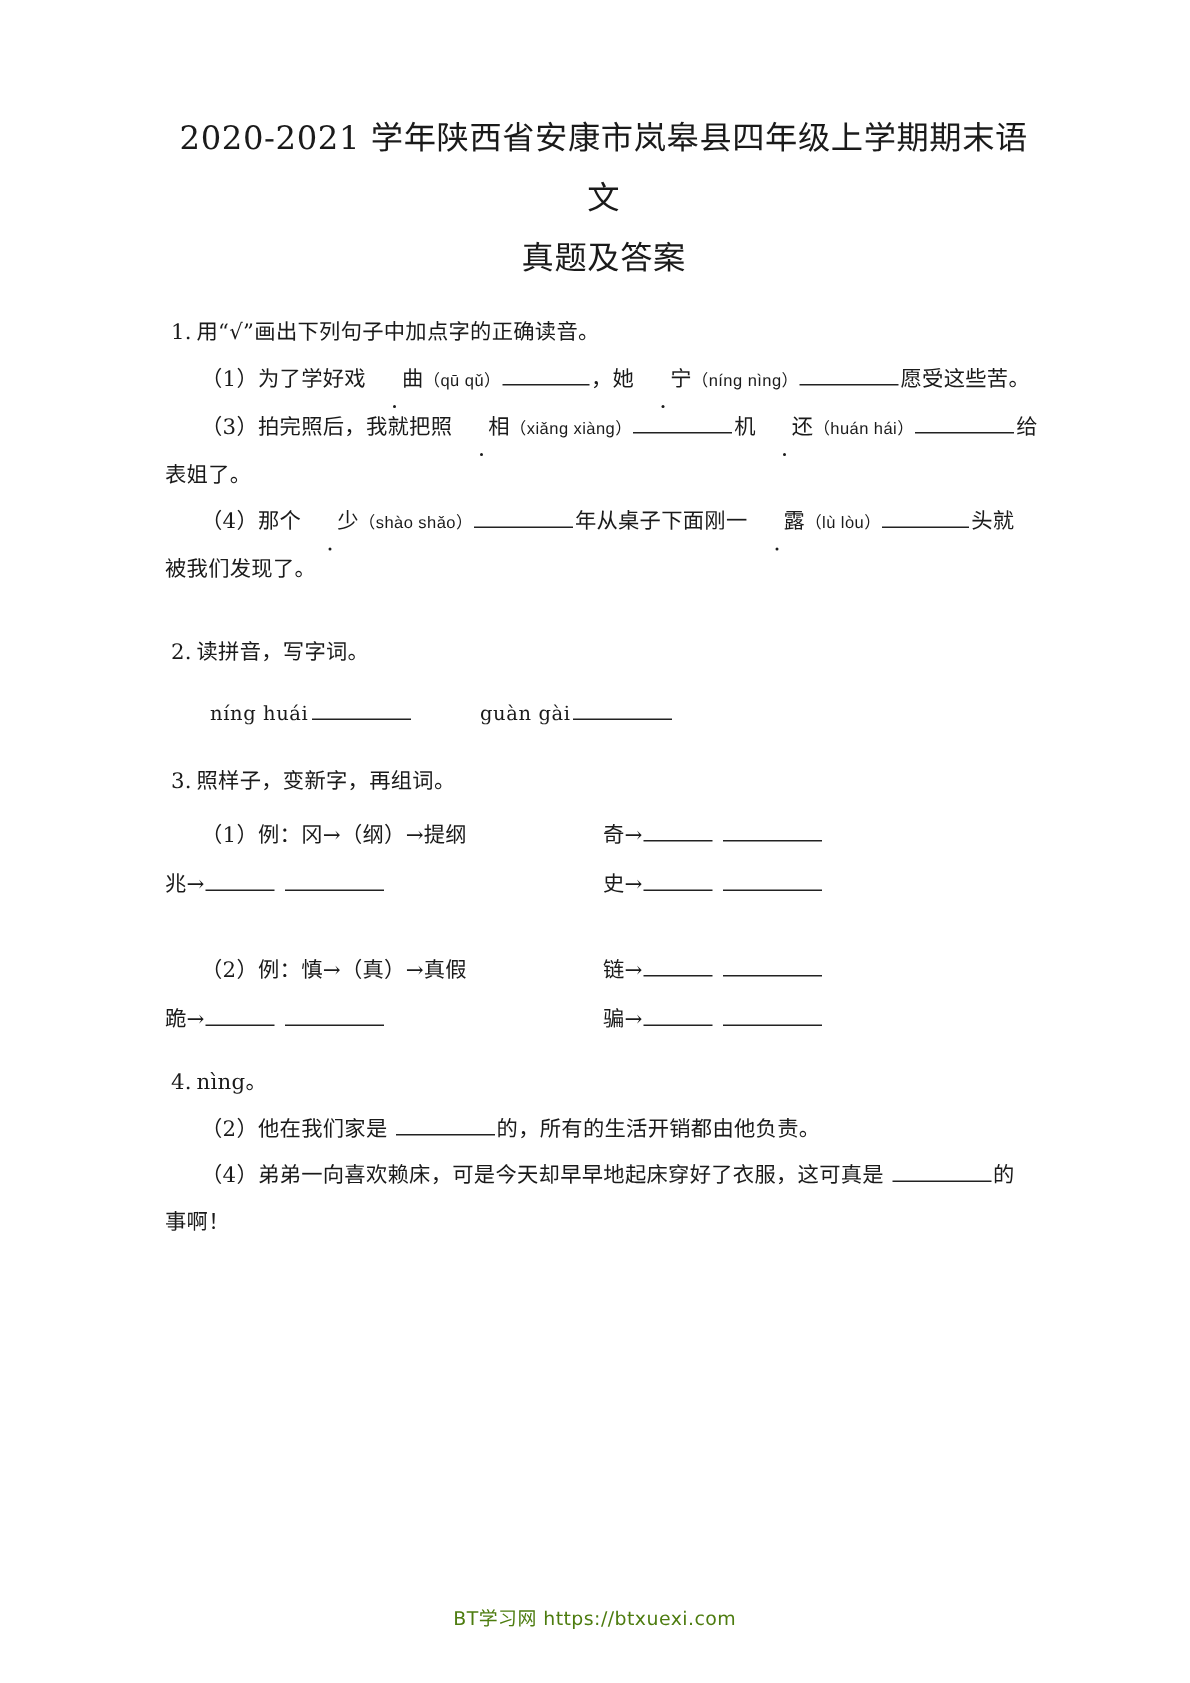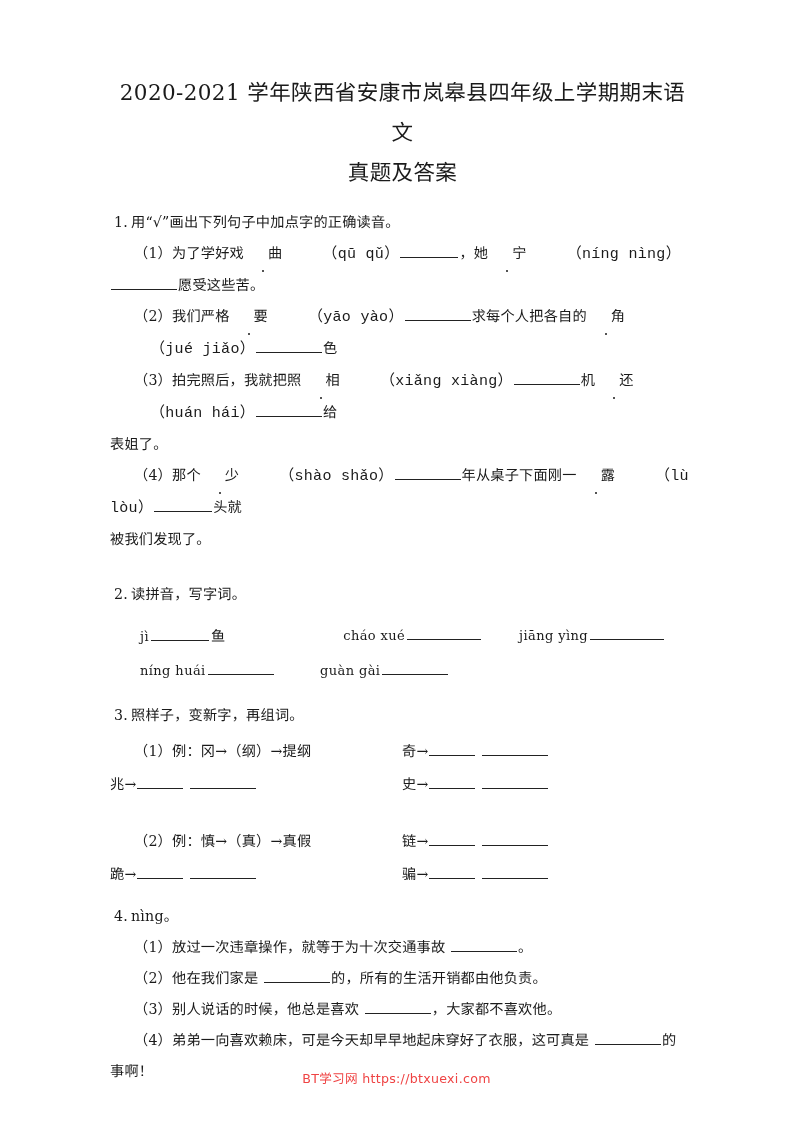--- a/index.html
+++ b/index.html
@@ -70,24 +70,23 @@
     height: 0.95em;
     margin: 0 1px;
   }
   .b-sm   { width: 46px; }
   .b-md   { width: 58px; }
   .b-lg   { width: 66px; }
   .b-xl   { width: 74px; }
 
   
   .py {
-    font-family: Liberation Mono, monospace;
-    font-size: 15px;
+    font-family: Liberation Sans, sans-serif;
+    font-size: 11px;
     letter-spacing: 0.3px;
-    margin-left: 40px;
   }
   .py-lg {
     font-family: "DejaVu Serif", "Liberation Serif", serif;
     font-size: 13px;
     letter-spacing: 0.4px;
   }
 
   
   .dotchar {
     position: relative;
@@ -145,21 +144,21 @@
 
   
   .footer {
     position: absolute;
     left: 0;
     top: 1068px;
     width: 793px;
     text-align: center;
     font-family: "DejaVu Sans", "Liberation Sans", sans-serif;
     font-size: 12.6px;
-    color: #ef4444;
+    color: #4d7c0f;
     letter-spacing: 0.3px;
   }
 
   .sp-top-1 { margin-top: 24px; }
   .sp-top-2 { margin-top: 12px; }
   .sp-top-3 { margin-top: 10px; }
   .gap-q3   { height: 20px; }
 </style>
 </head>
 <body>
@@ -174,58 +173,38 @@
 
   <div class="question">
     <span class="q-head">
       <span class="q-num">1.</span><span>用“√”画出下列句子中加点字的正确读音。</span>
     </span>
 
     <span class="sub-item">
       <span>（1）</span><span>为了学好戏</span><span class="dotchar">曲</span><span class="py">（qū qǔ）</span><span class="blank b-md"></span><span>，她</span><span class="dotchar">宁</span><span class="py">（níng  nìng）</span><span class="blank b-lg"></span><span>愿受这些苦。</span>
     </span>
 
-    <span class="sub-item">
-      <span>（2）</span><span>我们严格</span><span class="dotchar">要</span><span class="py">（yāo yào）</span><span class="blank b-lg"></span><span>求每个人把各自的</span><span class="dotchar">角</span><span class="py">（jué jiǎo）</span><span class="blank b-lg"></span><span>色</span>
-    </span>
 
     <span class="sub-item">
       <span>（3）</span><span>拍完照后，我就把照</span><span class="dotchar">相</span><span class="py">（xiǎng xiàng）</span><span class="blank b-lg"></span><span>机</span><span class="dotchar">还</span><span class="py">（huán hái）</span><span class="blank b-lg"></span><span>给</span>
     </span>
     <span class="sub-cont">表姐了。</span>
 
     <span class="sub-item">
       <span>（4）</span><span>那个</span><span class="dotchar">少</span><span class="py">（shào shǎo）</span><span class="blank b-lg"></span><span>年从桌子下面刚一</span><span class="dotchar">露</span><span class="py">（lù lòu）</span><span class="blank b-md"></span><span>头就</span>
     </span>
     <span class="sub-cont">被我们发现了。</span>
   </div>
 
   <div class="question sp-top-1">
     <span class="q-head">
       <span class="q-num">2.</span><span>读拼音，写字词。</span>
     </span>
 
     <div class="pinyin-grid">
-      <div class="pinyin-row">
-        <div class="pinyin-cell pc-1">
-          <span class="py-lg">jì</span>
-            <span class="blank b-md"></span>
-            <span>鱼</span>
-        </div>
-        <div class="pinyin-cell pc-2">
-          <span class="py-lg">cháo xué</span>
-            <span class="blank b-xl"></span>
-            <span></span>
-        </div>
-        <div class="pinyin-cell pc-3">
-          <span class="py-lg">jiāng yìng</span>
-            <span class="blank b-xl"></span>
-            <span></span>
-        </div>
-      </div>
       <div class="pinyin-row">
         <div class="pinyin-cell pc-2">
           <span class="py-lg">níng huái</span>
             <span class="blank b-lg"></span>
             <span></span>
         </div>
         <div class="pinyin-cell pc-3">
           <span class="py-lg">guàn gài</span>
             <span class="blank b-lg"></span>
             <span></span>
@@ -279,31 +258,25 @@
       </div>
     </div>
   </div>
 
   <div class="question sp-top-3">
     <span class="q-head">
       <span class="q-num">4.</span><span>nìng。</span>
     </span>
 
 
-    <span class="sub-item">
-      <span>（1）</span><span>放过一次违章操作，就等于为十次交通事故</span>&nbsp;<span class="blank b-lg"></span><span>。</span>
-    </span>
 
     <span class="sub-item">
       <span>（2）</span><span>他在我们家是</span>&nbsp;<span class="blank b-lg"></span><span>的，所有的生活开销都由他负责。</span>
     </span>
 
-    <span class="sub-item">
-      <span>（3）</span><span>别人说话的时候，他总是喜欢</span>&nbsp;<span class="blank b-lg"></span><span>，大家都不喜欢他。</span>
-    </span>
 
     <span class="sub-item">
       <span>（4）</span><span>弟弟一向喜欢赖床，可是今天却早早地起床穿好了衣服，这可真是</span>&nbsp;<span class="blank b-lg"></span><span>的</span>
     </span>
     <span class="sub-cont">事啊！</span>
   </div>
 
 </div>
 
 <div class="footer">BT学习网 https://btxuexi.com</div>

